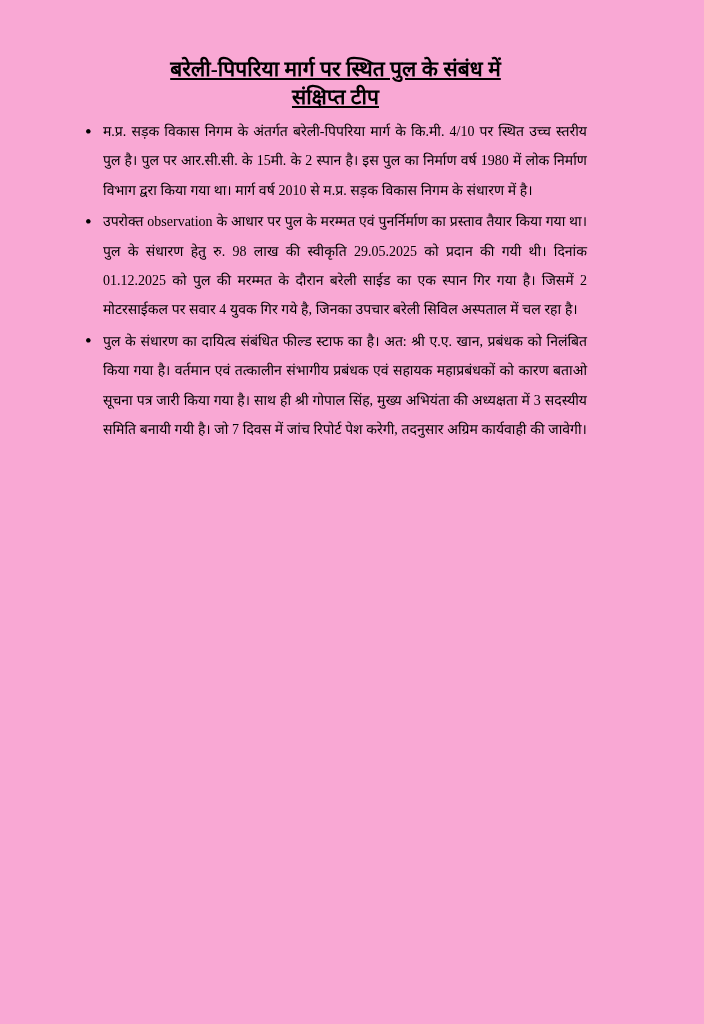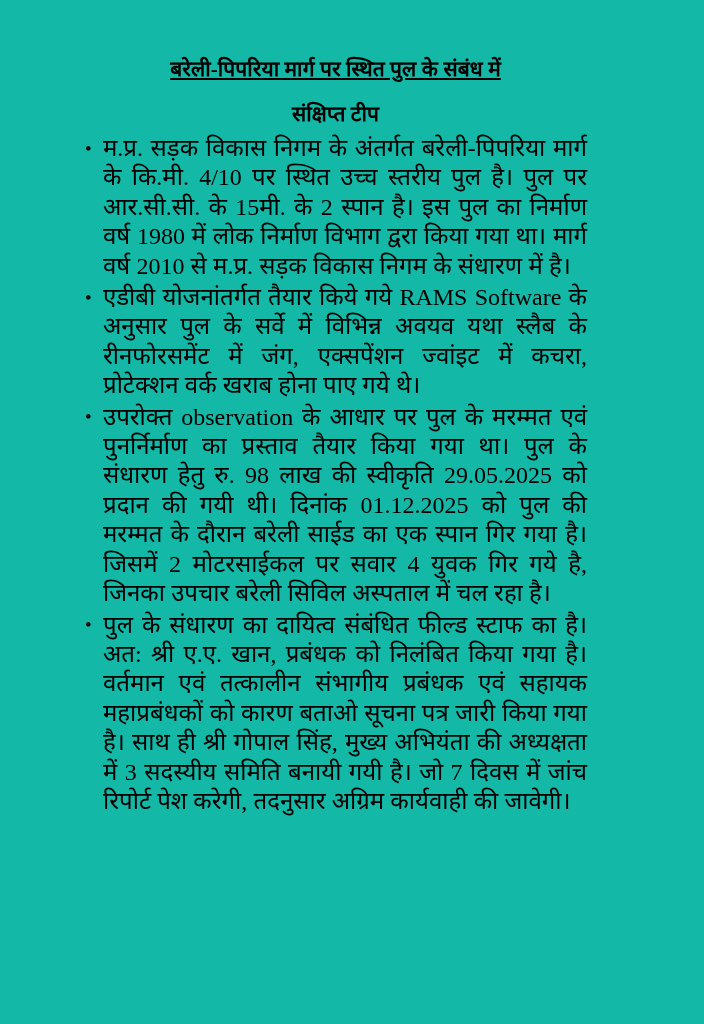--- a/index.html
+++ b/index.html
@@ -15,52 +15,53 @@
     font-family: "Liberation Serif", "DejaVu Serif", serif;
     color: #000000;
     -webkit-font-smoothing: antialiased;
   }
   .page {
     position: relative;
     width: 704px;
     height: 1024px;
     box-sizing: border-box;
     padding: 56px 117px 0 84px;
-    background: #14b8a6;
+    background: #f9a8d4;
   }
   .doc-title {
     text-align: center;
     font-weight: bold;
     font-size: 21px;
     line-height: 27px;
     margin: 0 0 6px 0;
     letter-spacing: 0.1px;
   }
   .doc-title .title-line {
     display: block;
     text-decoration: underline;
     text-underline-offset: 2px;
     text-decoration-thickness: 1.6px;
   }
   .doc-title .title-line-2 {
     display: block;
+    text-decoration: underline;
     text-underline-offset: 2px;
     text-decoration-thickness: 1.6px;
-    margin-top: 18px;
+    margin-top: 1px;
   }
   .bullet-list {
     list-style: none;
     margin: 0;
     padding: 0;
   }
   .bullet-item {
     position: relative;
     padding-left: 19px;
     margin: 0 0 2px 0;
-    font-size: 24px;
+    font-size: 14px;
     line-height: 29.4px;
     text-align: justify;
     text-justify: inter-word;
     word-spacing: 0.2px;
   }
   .bullet-item::before {
     content: "\2022";
     position: absolute;
     left: 1px;
     top: -0.5px;
@@ -83,23 +84,20 @@
   <div class="doc-title">
     <span class="title-line">बरेली-पिपरिया मार्ग पर स्थित पुल के संबंध में</span>
     <span class="title-line-2">संक्षिप्त टीप</span>
   </div>
 
   <ul class="bullet-list">
     <li class="bullet-item">
       <span class="txt">म.प्र. सड़क विकास निगम के अंतर्गत बरेली-पिपरिया मार्ग के कि.मी. 4/10 पर स्थित उच्च स्तरीय पुल है। पुल पर आर.सी.सी. के 15मी. के 2 स्पान है। इस पुल का निर्माण वर्ष 1980 में लोक निर्माण विभाग द्वरा किया गया था। मार्ग वर्ष 2010 से म.प्र. सड़क विकास निगम के संधारण में है।</span>
     </li>
     <li class="bullet-item">
-      <span class="txt">एडीबी योजनांतर्गत तैयार किये गये RAMS Software के अनुसार पुल के सर्वे में विभिन्न अवयव यथा स्लैब के रीनफोरसमेंट में जंग, एक्सपेंशन ज्वांइट में कचरा, प्रोटेक्शन वर्क खराब होना पाए गये थे।</span>
-    </li>
-    <li class="bullet-item">
       <span class="txt">उपरोक्त observation के आधार पर पुल के मरम्मत एवं पुनर्निर्माण का प्रस्ताव तैयार किया गया था। पुल के संधारण हेतु रु. 98 लाख की स्वीकृति 29.05.2025 को प्रदान की गयी थी। दिनांक 01.12.2025 को पुल की मरम्मत के दौरान बरेली साईड का एक स्पान गिर गया है। जिसमें 2 मोटरसाईकल पर सवार 4 युवक गिर गये है, जिनका उपचार बरेली सिविल अस्पताल में चल रहा है।</span>
     </li>
     <li class="bullet-item">
       <span class="txt">पुल के संधारण का दायित्व संबंधित फील्ड स्टाफ का है। अत: श्री ए.ए. खान, प्रबंधक को निलंबित किया गया है। वर्तमान एवं तत्कालीन संभागीय प्रबंधक एवं सहायक महाप्रबंधकों को कारण बताओ सूचना पत्र जारी किया गया है। साथ ही श्री गोपाल सिंह, मुख्य अभियंता की अध्यक्षता में 3 सदस्यीय समिति बनायी गयी है। जो 7 दिवस में जांच रिपोर्ट पेश करेगी, तदनुसार अग्रिम कार्यवाही की जावेगी।</span>
     </li>
   </ul>
 
 </div>
 
 </body></html>

